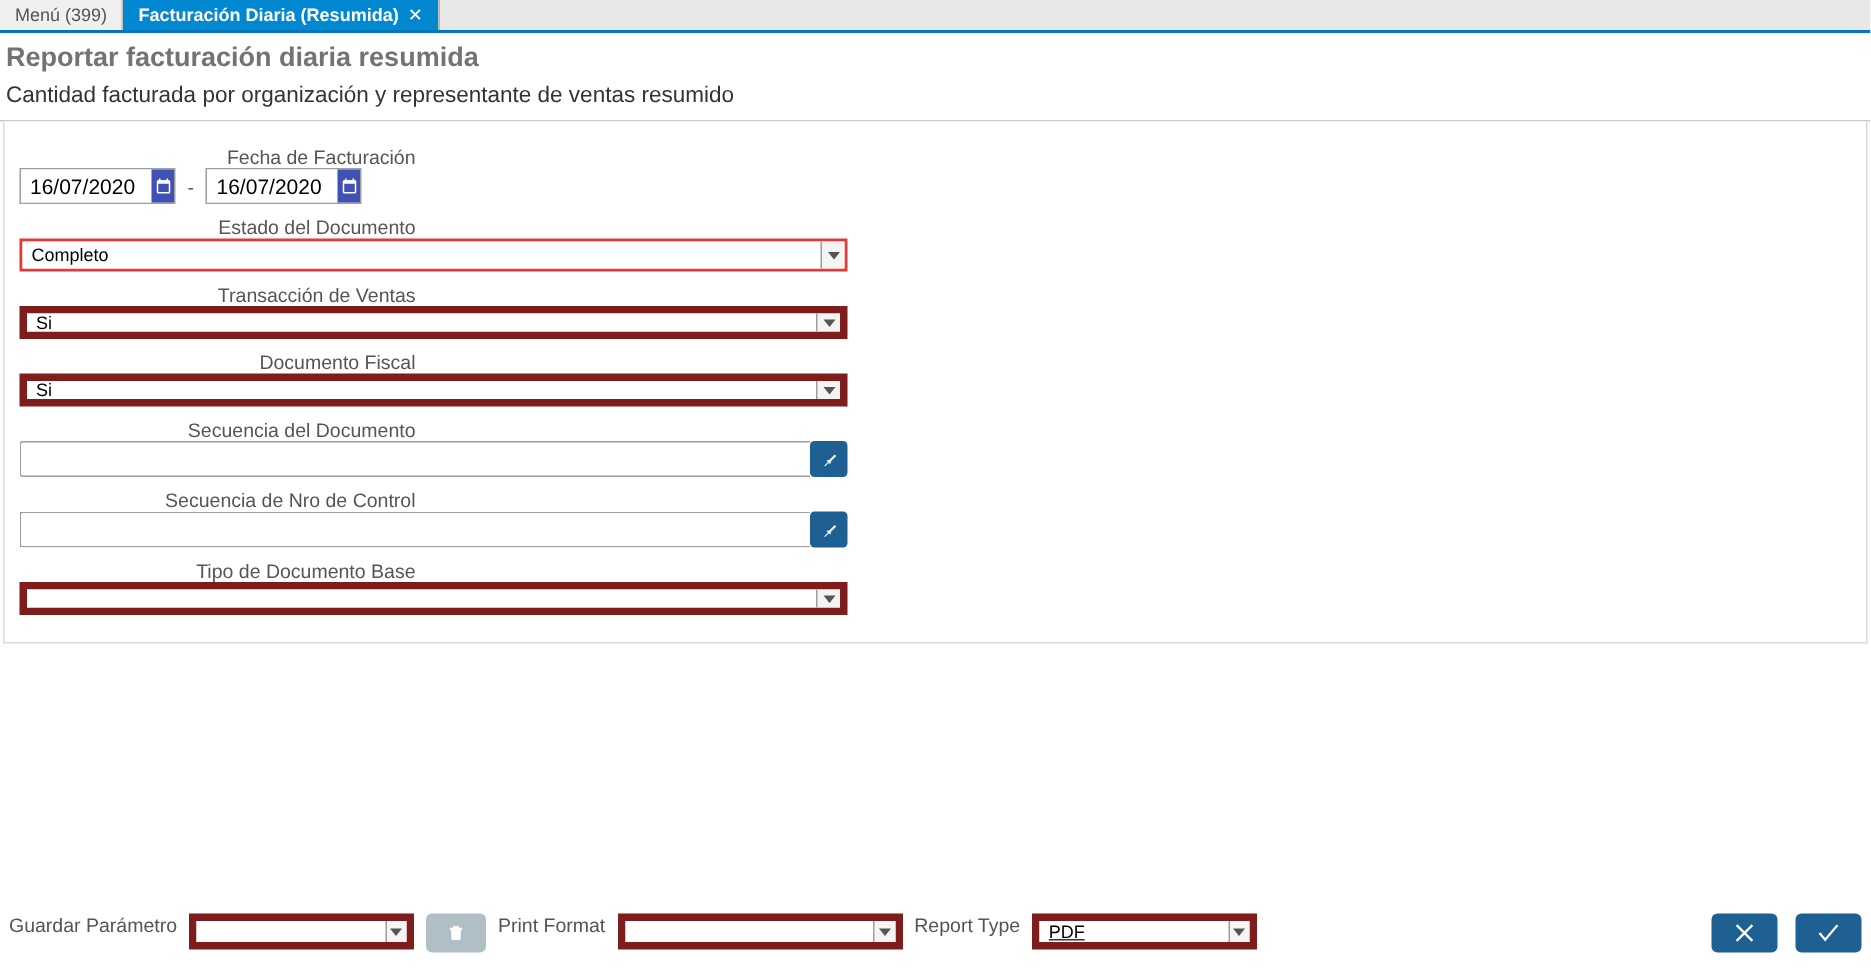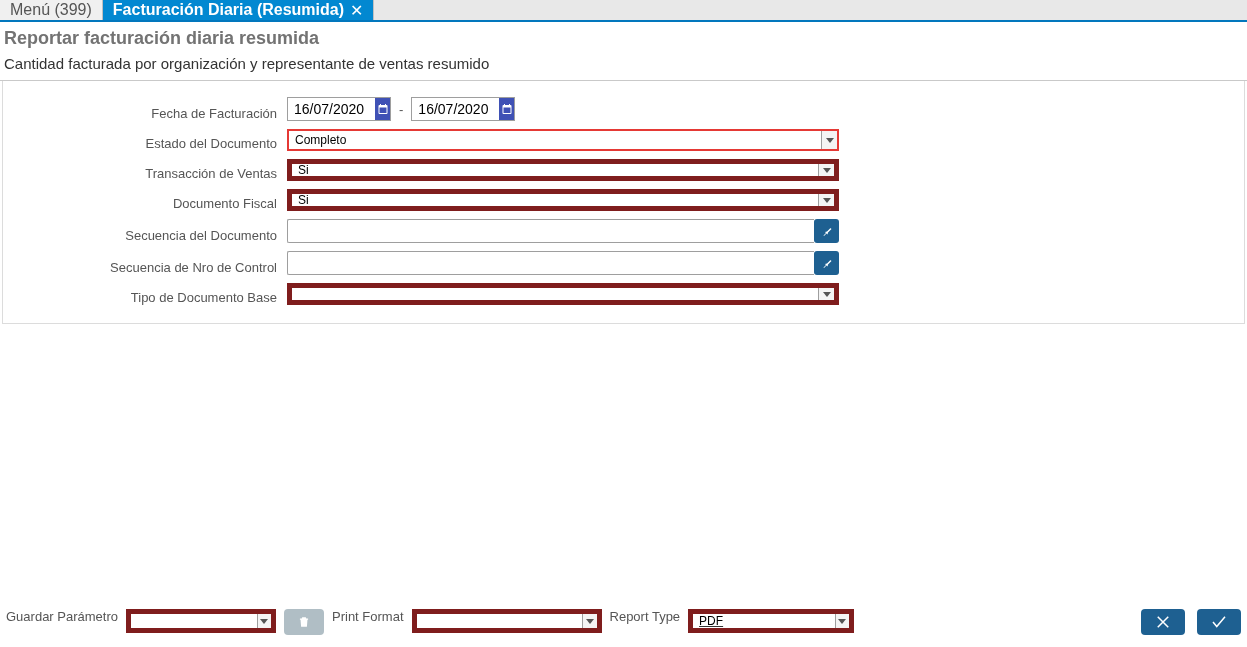--- a/index.html
+++ b/index.html
@@ -1,32 +1,32 @@
 <!DOCTYPE html>
 <html><head>
 <meta charset="utf-8">
 <style>
 * { box-sizing: border-box; margin: 0; padding: 0; }
 html, body { width: 1247px; height: 647px; font-family: Arial, Helvetica, sans-serif; font-size: 13px; color: #333; background: #fff; overflow: hidden; }
 
 
 .tabbar { display: flex; align-items: stretch; background: #e8e8e8; border-bottom: 2px solid #0277bd; height: 22px; }
-.tab { display: flex; align-items: center; padding: 0 10px; font-size: 16px; border-right: 1px solid #c0c0c0; cursor: pointer; text-align: right; }
+.tab { display: flex; align-items: center; padding: 0 10px; font-size: 12px; border-right: 1px solid #c0c0c0; cursor: pointer; text-align: right; }
 .tab.inactive { background: #f0f0f0; color: #555; }
 .tab.active { background: #0288d1; color: #fff; font-weight: bold; position: relative; }
 .tab.active .close-x { margin-left: 6px; font-weight: normal; }
 
 
 .header { padding: 6px 4px 8px 4px; border-bottom: 1px solid #c9c9c9; }
 .header h1 { font-size: 18px; font-weight: 600; color: #737373; margin-bottom: 6px; }
 .header .sub { font-size: 15px; color: #333; }
 
 
 .form-wrap { padding: 16px 10px 10px 10px; border: 1px solid #dcdcdc; border-top: none; background: #fff; margin: 0 2px; }
-.form-row { display: flex; align-items: flex-end; margin-bottom: 8px; }
+.form-row { display: flex; align-items: flex-start; margin-bottom: 8px; flex-direction: column; }
 .form-label { width: 274px; text-align: right; padding-right: 10px; font-size: 13px; color: #555; }
 .form-ctrl { display: flex; align-items: center; gap: 4px; }
 
 .date-field { display: flex; align-items: stretch; border: 1px solid #9e9e9e; height: 24px; width: 104px; background: #fff; }
 .date-field input { border: none; outline: none; padding: 0 6px; font-size: 14px; width: 100%; }
 .date-field .cal-btn { width: 18px; background: #3f51b5; display: flex; align-items: center; justify-content: center; cursor: pointer; }
 .date-field .cal-btn svg { width: 12px; height: 12px; fill: #fff; }
 .date-sep { padding: 0 4px; color: #555; }
 
 .combo { display: flex; align-items: stretch; border: 5px solid #7f1d1d; height: 22px; background: #fff; }
@@ -39,21 +39,21 @@
 .lookup { display: flex; align-items: stretch; height: 24px; width: 552px; }
 .lookup input { border: 1px solid #9e9e9e; border-right: none; outline: none; padding: 0 6px; font-size: 12px; width: 100%; border-radius: 2px 0 0 2px; }
 .lookup .pin-btn { width: 26px; background: #1e6091; display: flex; align-items: center; justify-content: center; cursor: pointer; border-radius: 3px; }
 .lookup .pin-btn svg { width: 12px; height: 12px; fill: #fff; }
 
 
 .footer { position: absolute; left: 0; right: 0; bottom: 0; height: 38px; display: flex; align-items: flex-start; padding: 0 6px; gap: 8px; background: #fff; }
 .footer .lbl { font-size: 13px; color: #555; }
 .footer .combo.small { width: 150px; height: 24px; }
 .footer .combo.med { width: 190px; height: 24px; }
-.footer .combo.small2 { width: 166px; height: 24px; text-decoration: underline; }
+.footer .combo.small2 { width: 150px; height: 24px; text-decoration: underline; }
 .trash-btn { width: 40px; height: 26px; background: #b0bec5; border-radius: 4px; display: flex; align-items: center; justify-content: center; cursor: default; }
 .trash-btn svg { width: 14px; height: 14px; fill: #fff; }
 .spacer { flex: 1; }
 .iconbtn { width: 44px; height: 26px; border-radius: 4px; background: #1e6091; display: flex; align-items: center; justify-content: center; cursor: pointer; margin-left: 4px; }
 .iconbtn svg { width: 18px; height: 18px; stroke: #fff; fill: none; stroke-width: 2; }
 
 </style>
 </head>
 <body>
 

